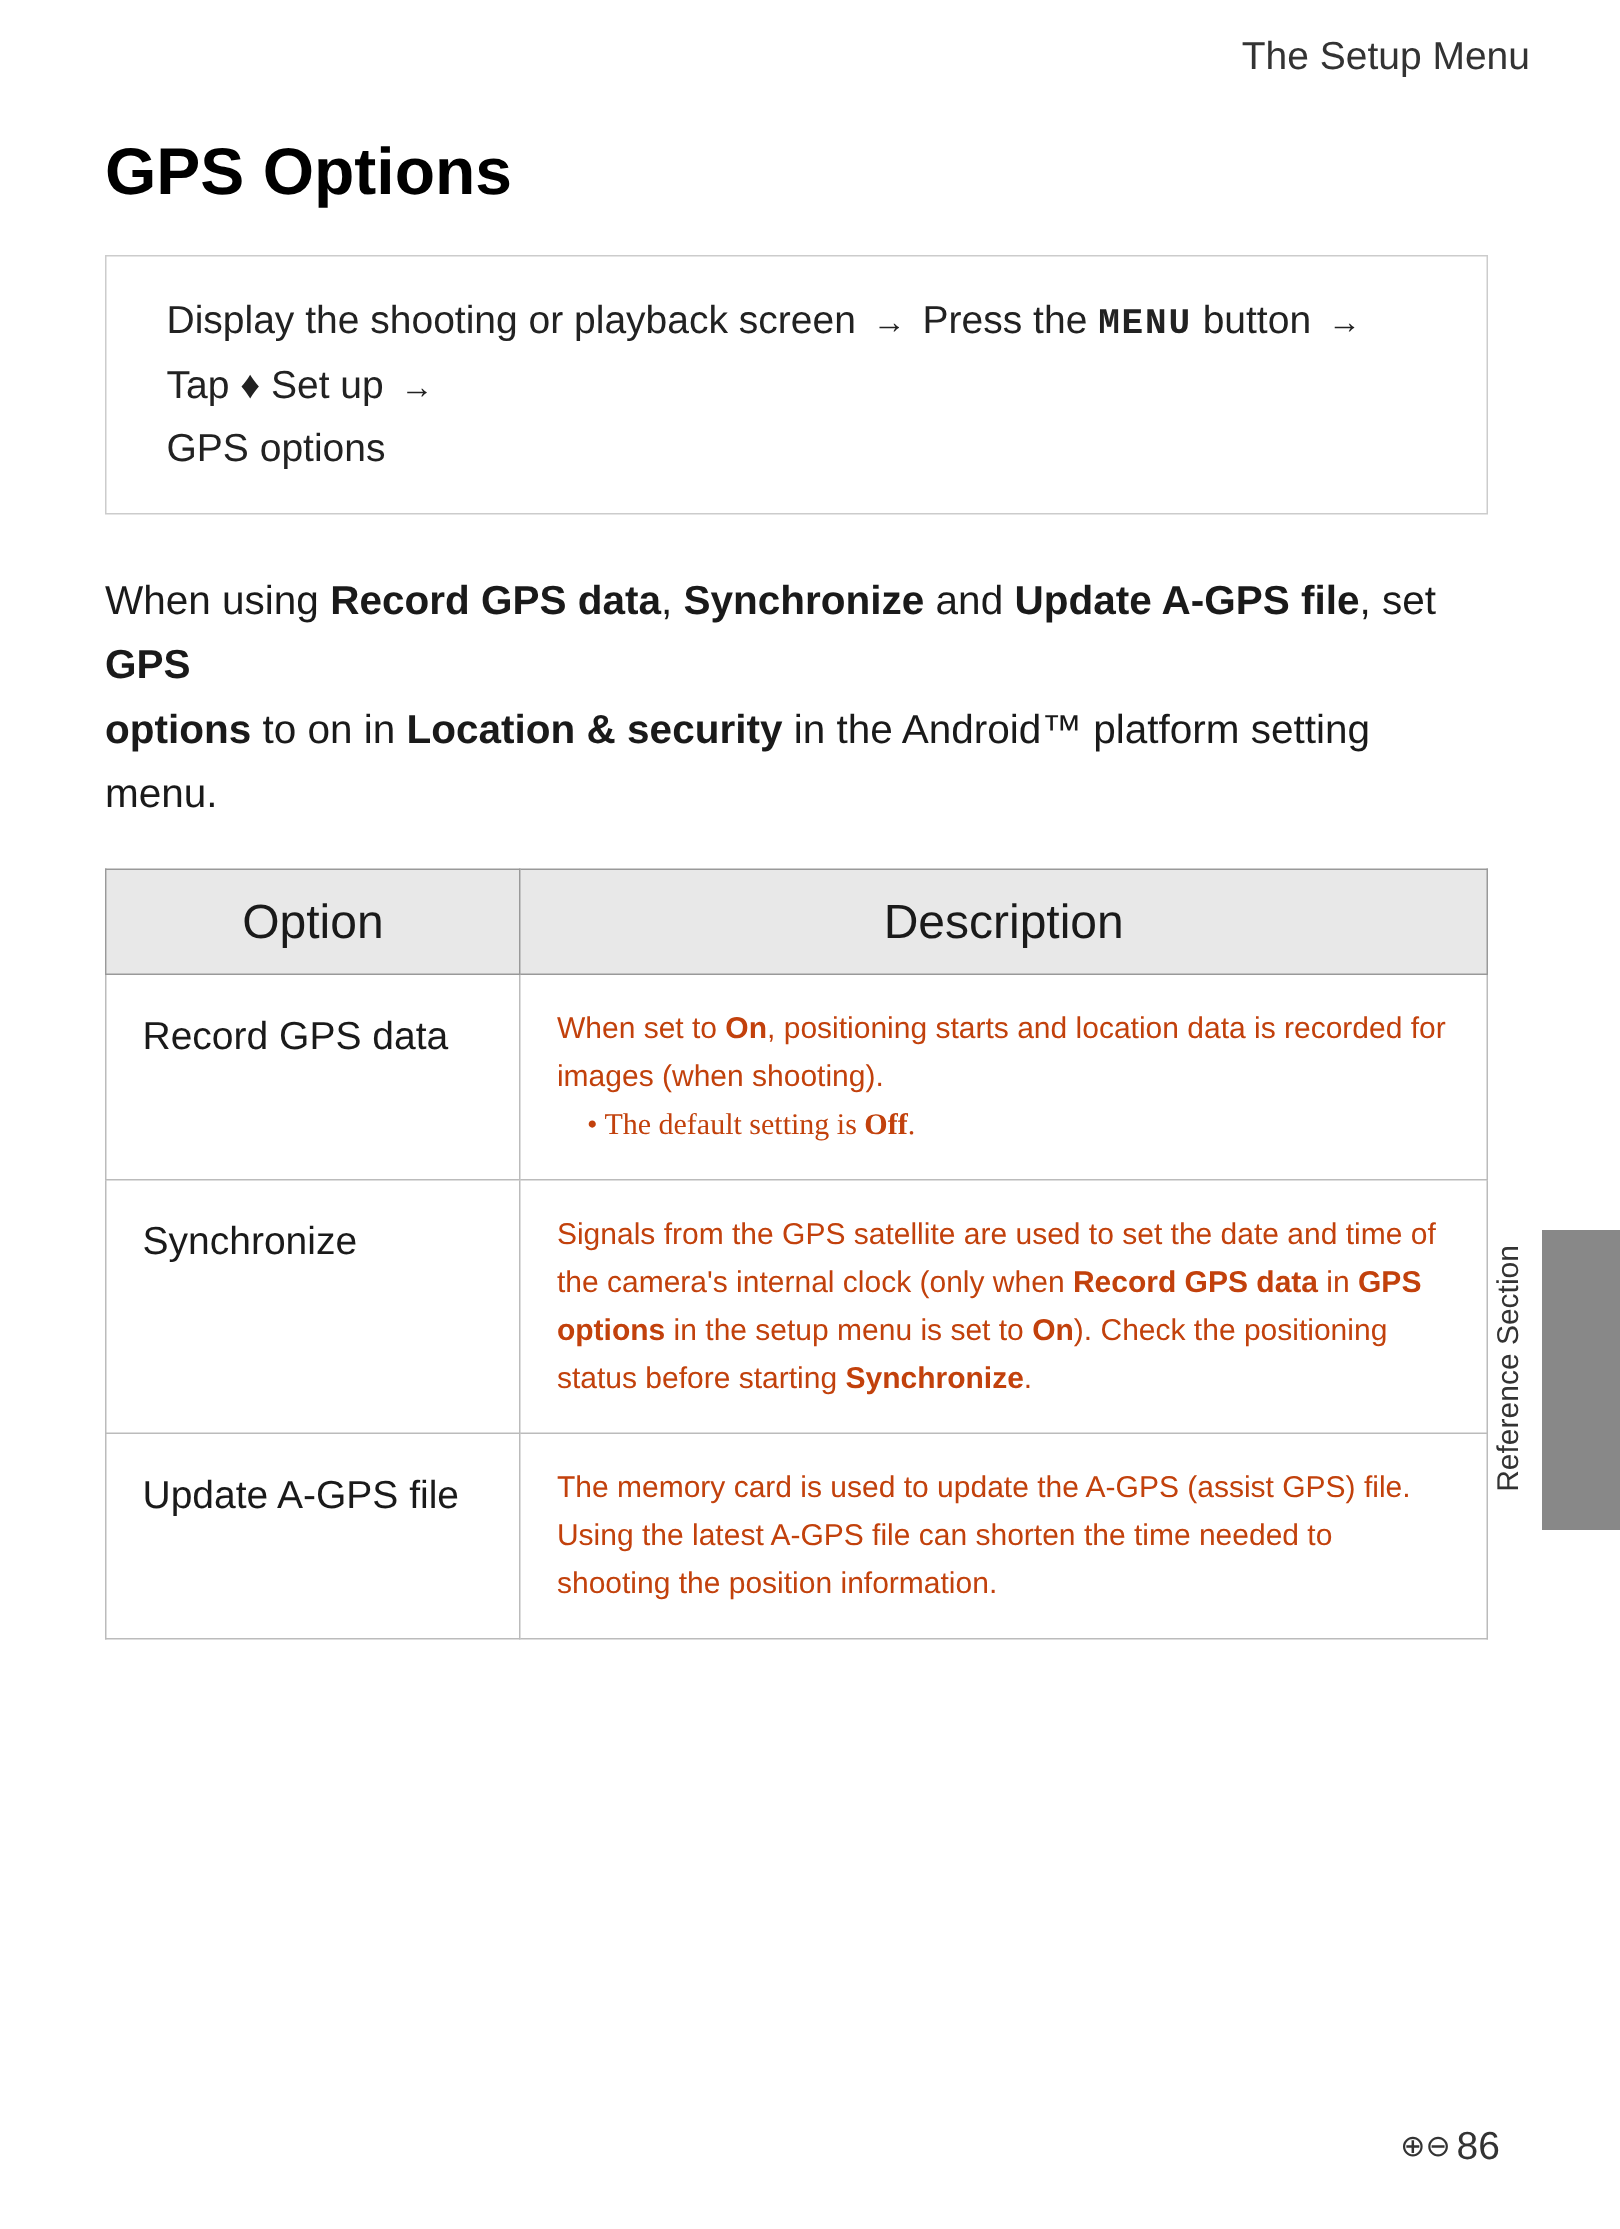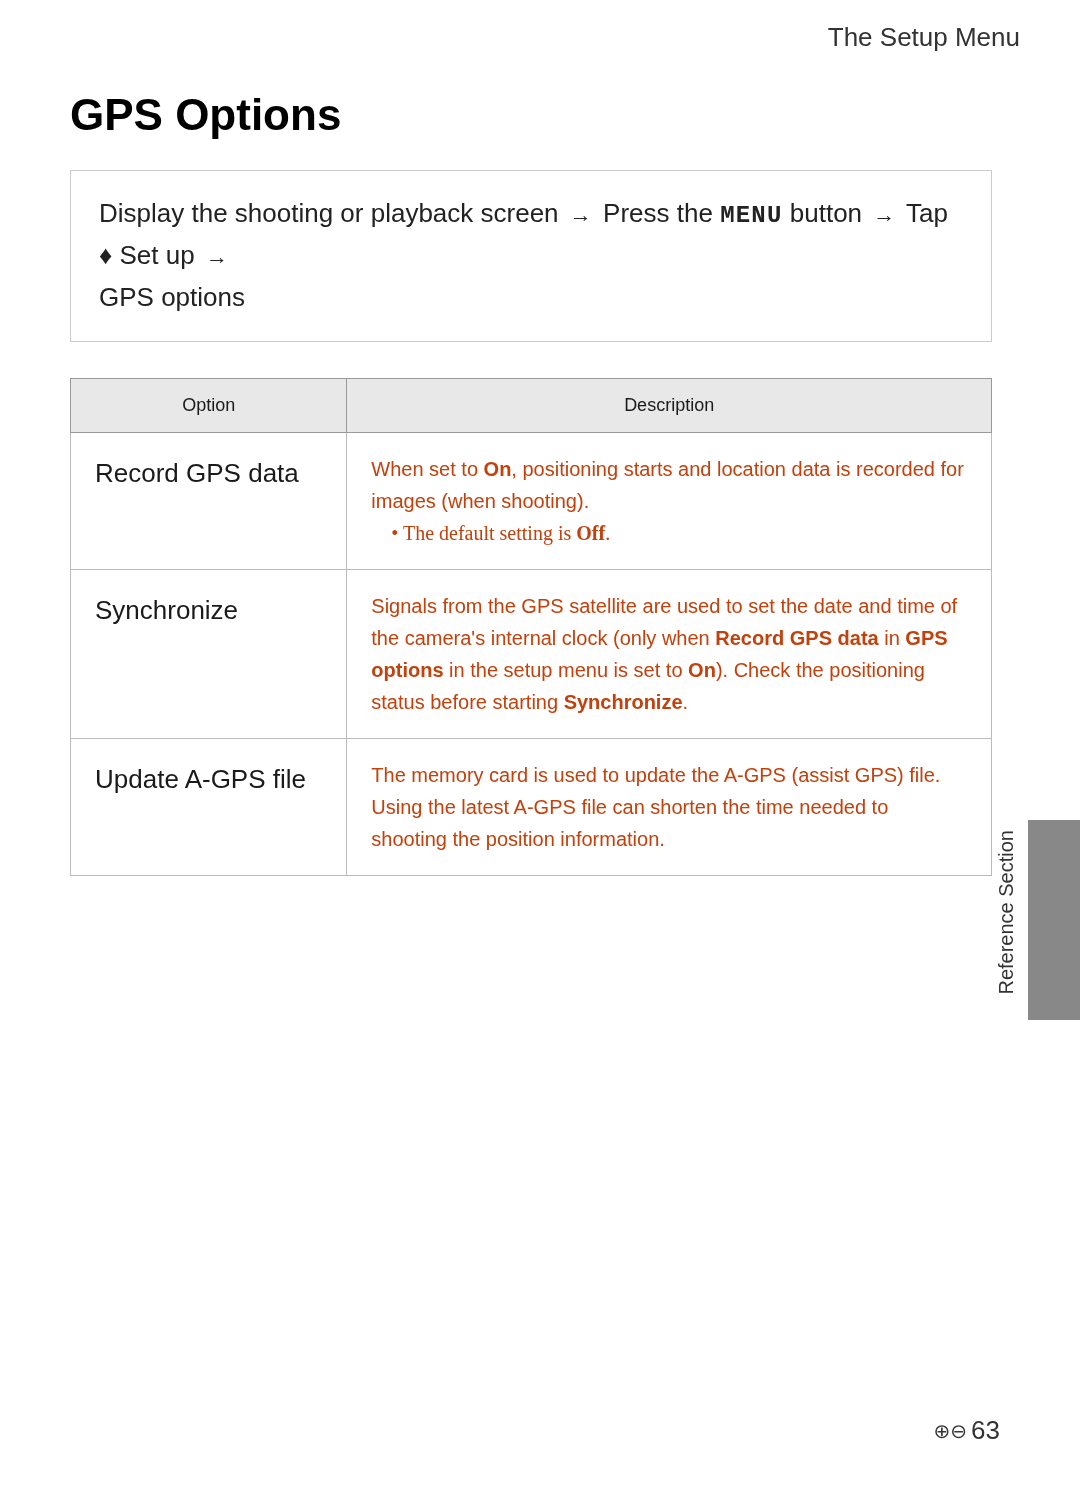--- a/index.html
+++ b/index.html
@@ -36,21 +36,21 @@
 
     .page-title {
       font-size: 44px;
       font-weight: bold;
       margin-bottom: 30px;
       color: #000;
     }
 
     .navigation-box {
       border: 1px solid #ccc;
-      padding: 22px 28px;
+      padding: 22px 40px;
       margin-bottom: 36px;
       font-size: 26px;
       line-height: 1.6;
       color: #222;
     }
 
     .navigation-box .menu-text {
       font-family: 'Courier New', monospace;
       font-size: 24px;
       font-weight: bold;
@@ -74,21 +74,21 @@
       border-collapse: collapse;
       font-size: 26px;
     }
 
     .options-table th {
       background: #e8e8e8;
       border: 1px solid #999;
       padding: 16px 24px;
       text-align: center;
       font-weight: normal;
-      font-size: 18px;
+      font-size: 32px;
     }
 
     .options-table td {
       border: 1px solid #bbb;
       padding: 20px 24px;
       vertical-align: top;
       line-height: 1.6;
     }
 
     .options-table td.option-col {
@@ -159,20 +159,23 @@
     <span>Display the shooting or playback screen</span>
     <span class="arrow">→</span>
     <span>Press the </span><span class="menu-text">MENU</span><span> button </span>
     <span class="arrow">→</span>
     <span> Tap </span><strong>♦</strong><span> Set up </span>
     <span class="arrow">→</span>
     <br>
     <span>GPS options</span>
   </div>
 
+  <p class="intro-text">
+    When using <strong>Record GPS data</strong>, <strong>Synchronize</strong> and <strong>Update A-GPS file</strong>, set <strong>GPS<br>options</strong> to on in <strong>Location &amp; security</strong> in the Android™ platform setting menu.
+  </p>
 
   <table class="options-table">
     <thead>
       <tr>
         <th>Option</th>
         <th>Description</th>
       </tr>
     </thead>
     <tbody>
 
@@ -203,14 +206,14 @@
 </div>
 
 <div class="reference-text">
   <span>Reference Section</span>
 </div>
 
 <div class="reference-sidebar"></div>
 
 <div class="page-number">
   <span style="font-size:20px;">⊕⊖</span>
-  <span>63</span>
+  <span>86</span>
 </div>
 
 </body></html>

